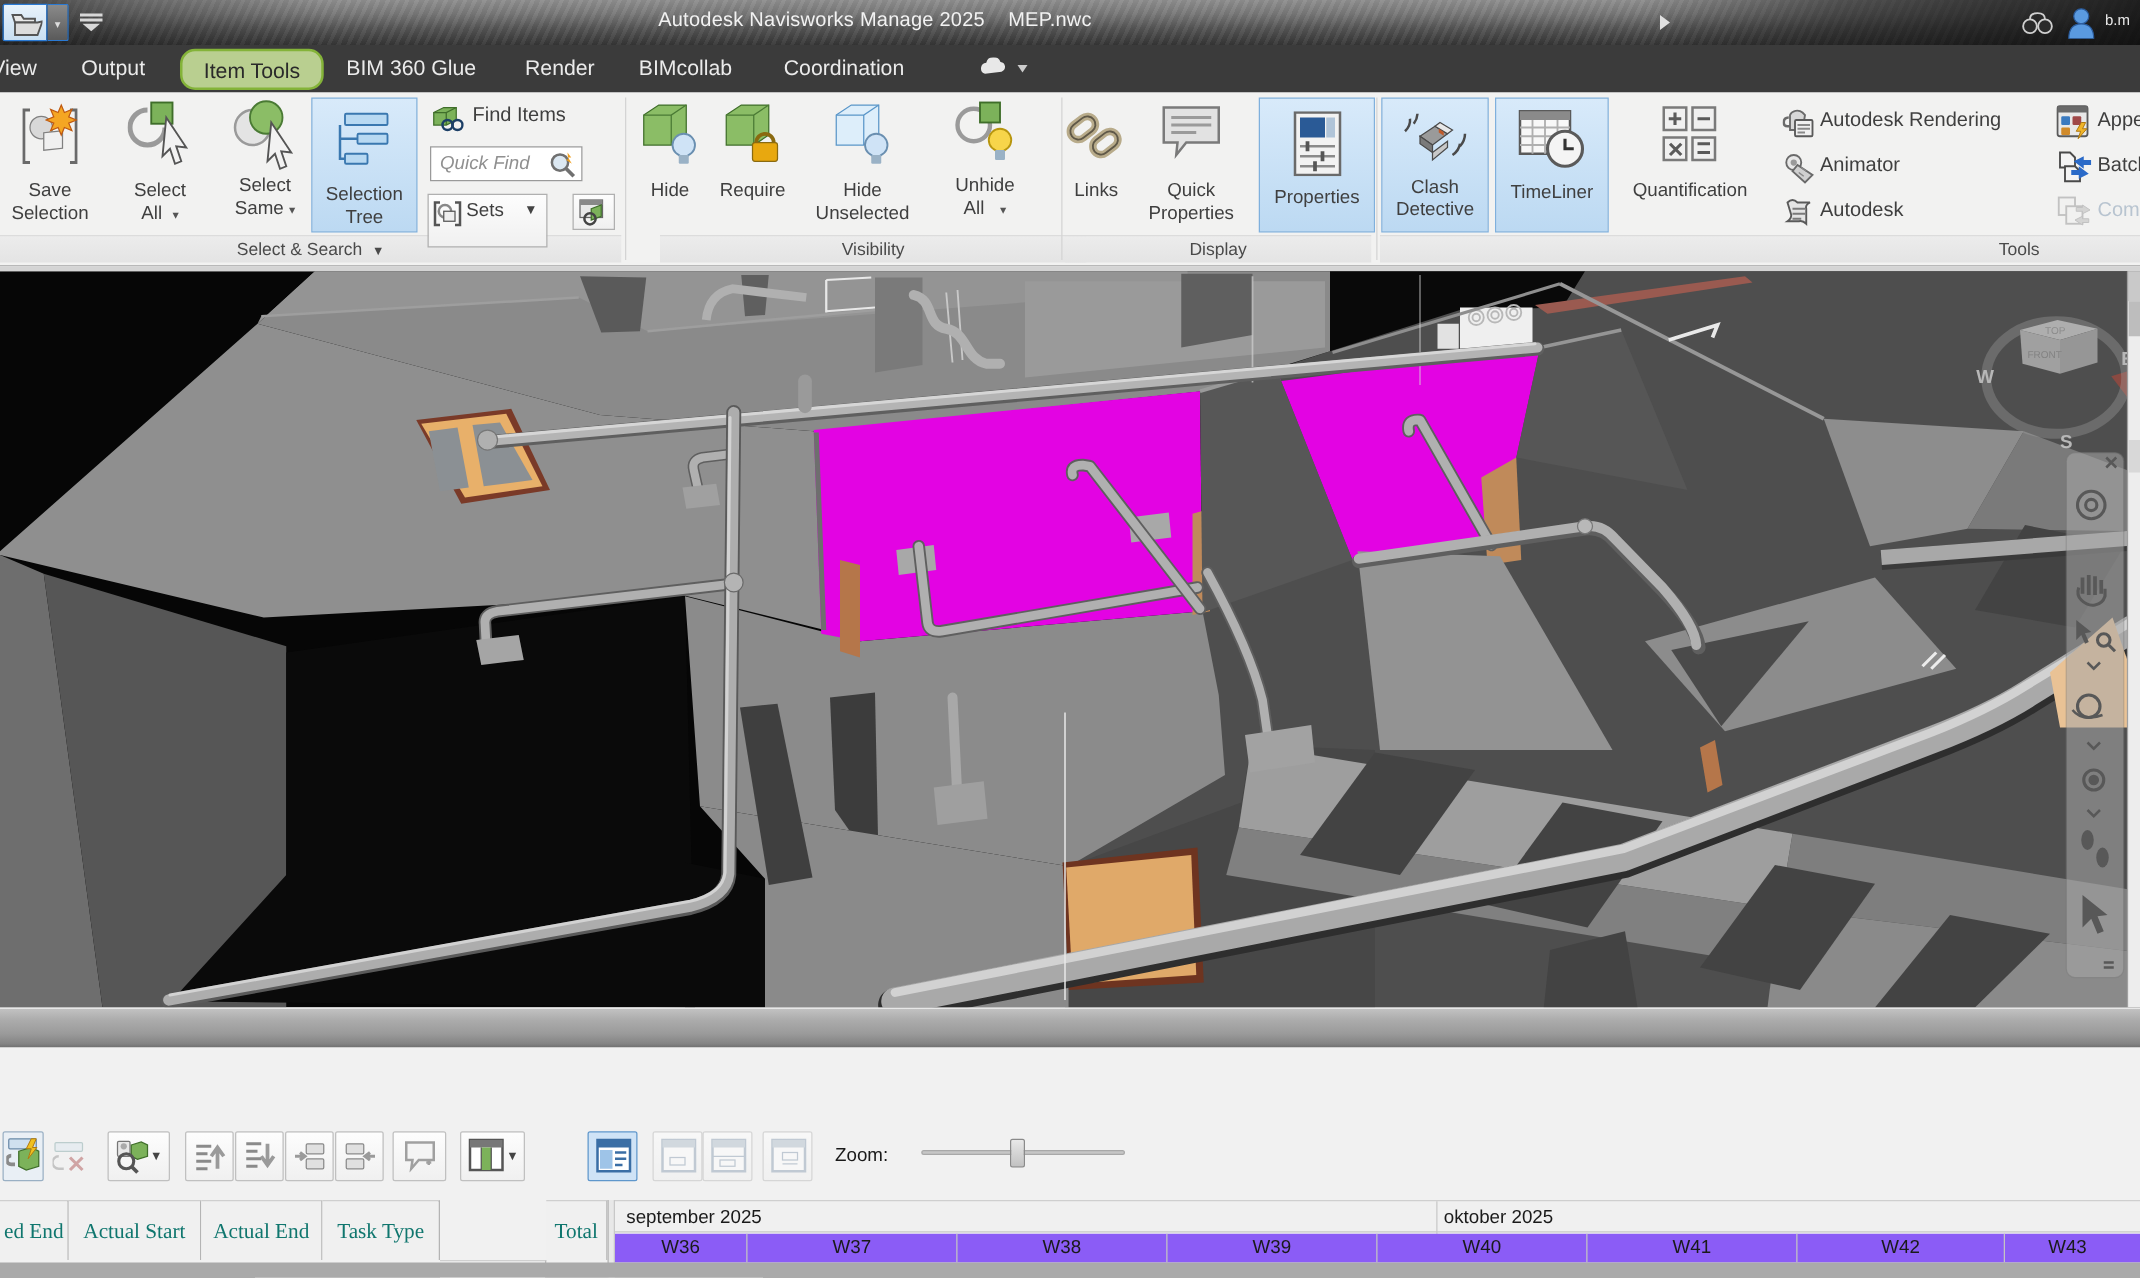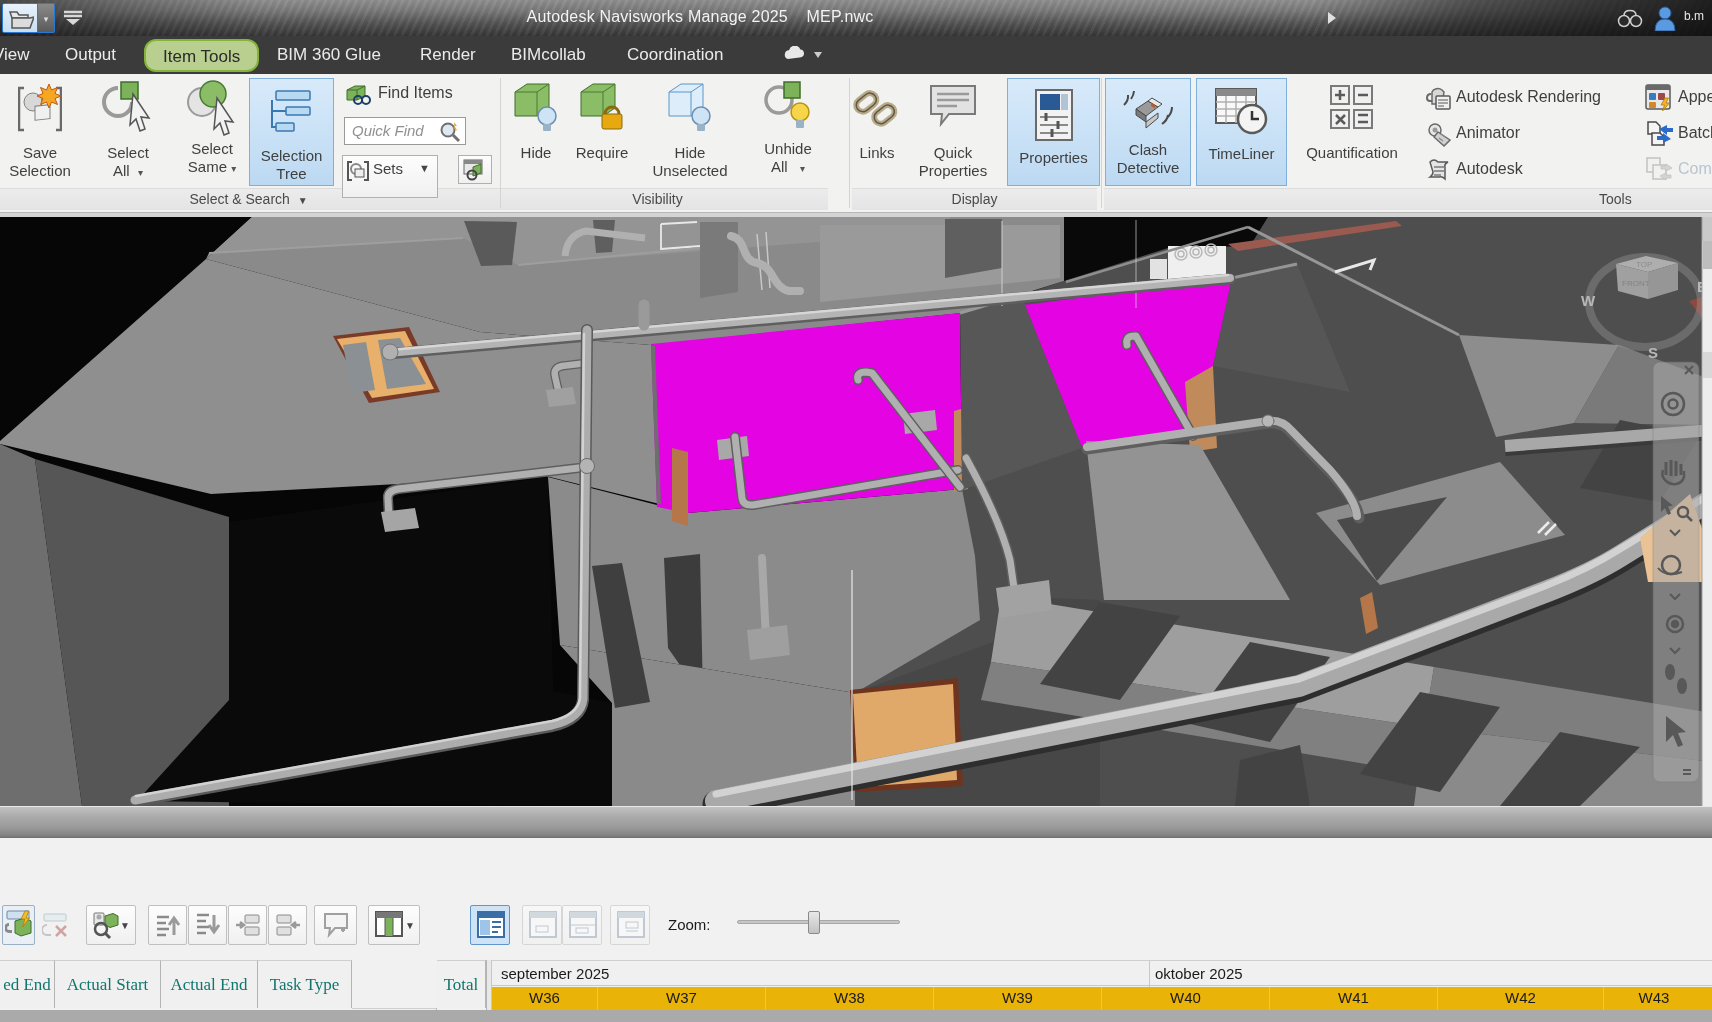--- a/index.html
+++ b/index.html
@@ -71,21 +71,21 @@
   background:linear-gradient(180deg,#e8e8e8,#c2c2c2); border:1px solid #8a8a8a; border-radius:2px; }
 
 
 #thead { position:absolute; left:0; top:122px; height:50px; width:486px;
   font-family:"Liberation Serif", serif; font-size:17px; color:#0f766e; }
 .hcell { position:absolute; top:0; height:48px; border-right:1px solid #b4b4b4;
   background:#f0f0f0; text-align:center; line-height:48px; border-top:1px solid #cfcfcf;}
 #tl-head { position:absolute; left:492px; top:122px; width:1220px; height:50px; font-size:15px; color:#1a1a1a; }
 .mrow { position:absolute; left:0; top:0; width:1220px; height:26px; background:#f0f0f0;
   border-bottom:1px solid #c8c8c8; border-top:1px solid #cfcfcf;}
-.wrow { position:absolute; left:0; top:27px; width:1220px; height:23px; background:#eab308; }
+.wrow { position:absolute; left:0; top:27px; width:1220px; height:23px; background:#8b5cf6; }
 .wcell { position:absolute; top:0; height:23px; border-right:1px solid #c4c4c4; text-align:center;
   line-height:22px; }
 #bstrip { position:absolute; left:0; top:172px; width:1712px; height:12px; background:#aaaaaa; }
 .vsplit { position:absolute; left:486px; top:122px; width:6px; height:62px; background:#e8e8e8;
   border-left:1px solid #b4b4b4; border-right:1px solid #c8c8c8; }
 </style>
 </head>
 <body>
 <div id="app">
   <div id="titlebar">
@@ -132,21 +132,21 @@
     <span class="mtab" style="left:627px;">Coordination</span>
     <svg class="abs" style="left:780px;top:10px;" width="46" height="18" viewBox="0 0 46 18">
       <path d="M8 13 a4.5 4.5 0 0 1 1-8.8 a6 6 0 0 1 11.4-.7 a4 4 0 0 1 .8 7.8 z" fill="#e8e8e8"></path>
       <path d="M34 6 l8 0 l-4 6 z" fill="#cccccc"></path>
     </svg>
   </div>
 
   <div id="ribbon">
 
     <div class="glabelbar" style="left:0;width:497px;">Select &amp; Search&nbsp; <span style="font-size:10px;">▼</span></div>
-    <div class="glabelbar" style="left:487px;width:341px;">Visibility</div>
+    <div class="glabelbar" style="left:528px;width:341px;">Visibility</div>
     <div class="glabelbar" style="left:852px;width:245px;">Display</div>
     <div class="glabelbar" style="left:1104px;width:608px;">
         <span style="position:absolute;left:495px;">Tools</span>
       </div>
     <div class="gsep" style="left:500px;"></div>
     <div class="gsep" style="left:849px;"></div>
     <div class="gsep" style="left:1101px;"></div>
 
     <div class="rbtn" style="left:4px;top:6px;width:72px;">
       <svg class="ic" width="44" height="58" viewBox="0 0 44 58">

